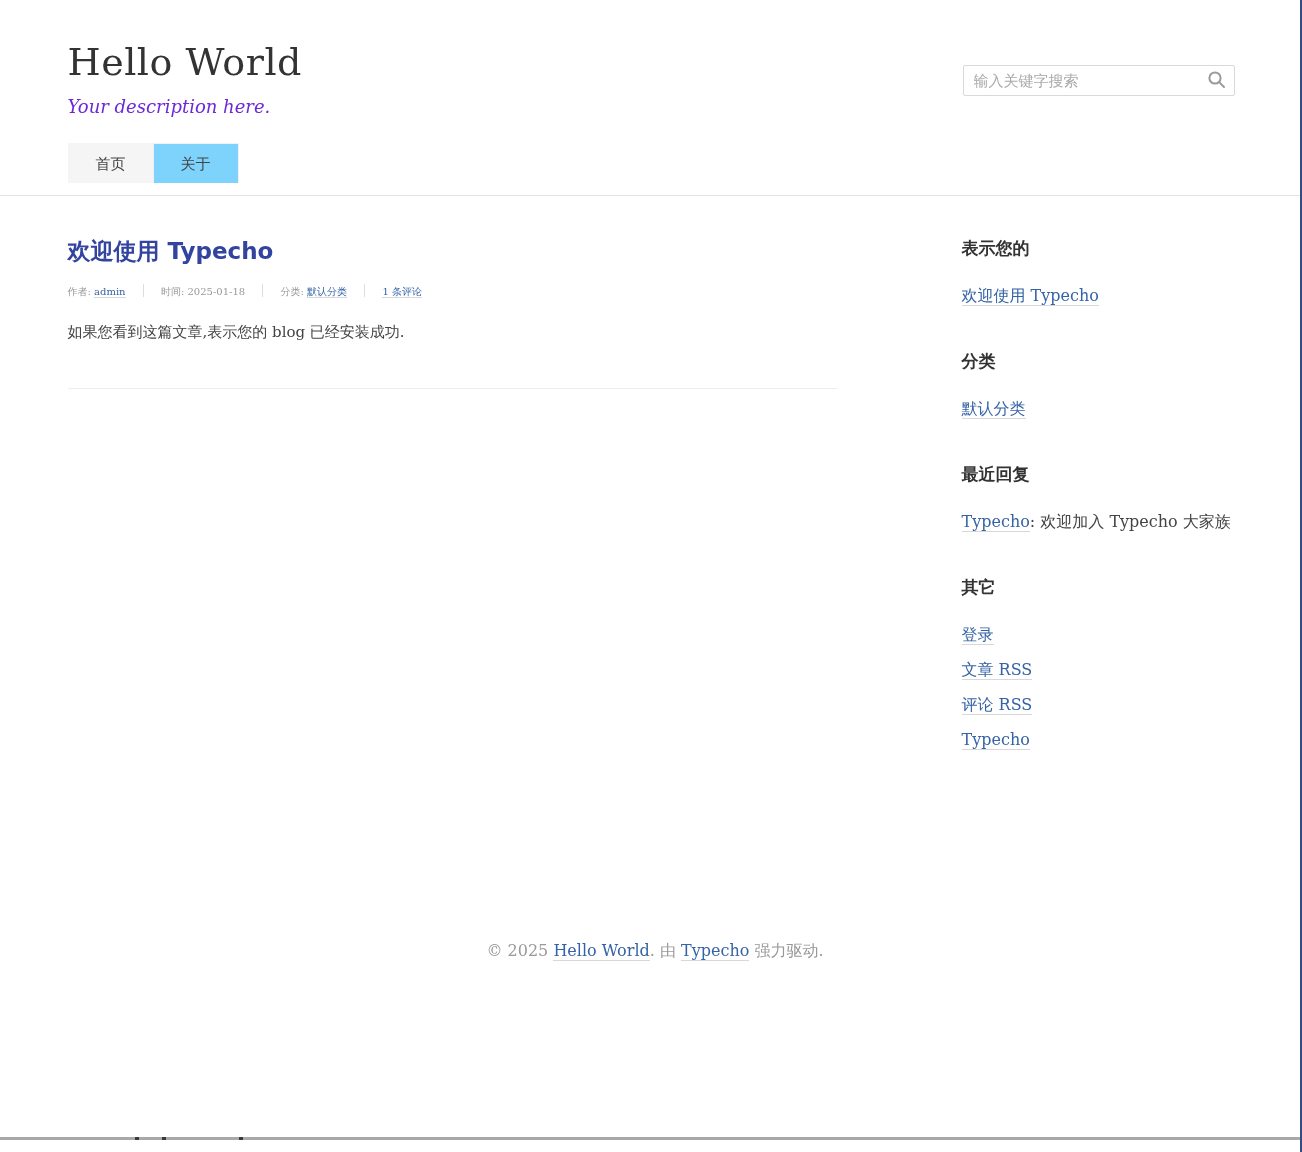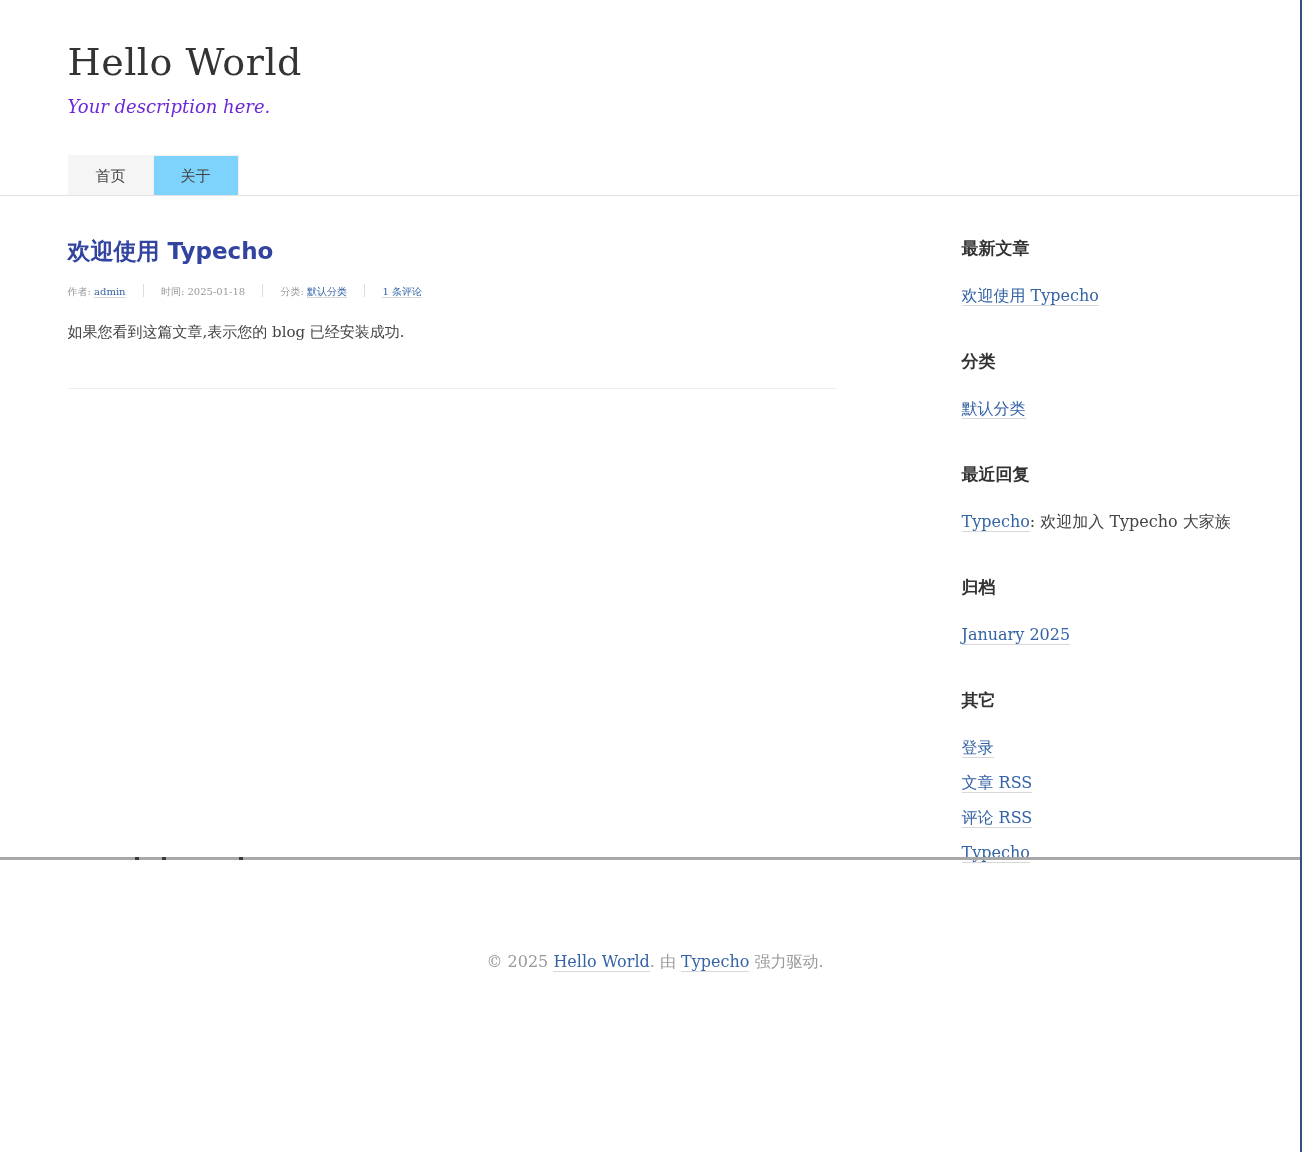--- a/index.html
+++ b/index.html
@@ -3,21 +3,21 @@
 <meta charset="utf-8">
 <style>
   * { box-sizing: border-box; }
   html, body {
     margin: 0; padding: 0;
     width: 1302px; height: 1152px;
     background: #ffffff;
     overflow: hidden;
     font-family: "DejaVu Serif", "Liberation Serif", serif;
   }
-  .page { position: relative; width: 1302px; height: 860px; }
+  .page { position: relative; width: 1302px; height: 1140px; }
 
   
   .site-header {
     position: relative;
     width: 100%;
     height: 196px;
     background: #ffffff;
     border-bottom: 1px solid #e3e3e3;
   }
   .header-inner {
@@ -70,21 +70,21 @@
     height: 29px;
     border: none;
     background: transparent;
     cursor: pointer;
     padding: 0;
   }
   
   .main-nav {
     position: absolute;
     left: 0;
-    bottom: 0;
+    bottom: 12px;
     height: 40px;
     display: flex;
   }
   .nav-tab {
     display: block;
     width: 86px;
     height: 40px;
     line-height: 40px;
     text-align: center;
     font-size: 15px;
@@ -217,20 +217,31 @@
 </head>
 <body>
 
 <div class="page">
 
   <header class="site-header">
     <div class="header-inner">
       <h1 class="site-title">Hello World</h1>
       <p class="site-description">Your description here.</p>
 
+      <form class="search-form">
+        <input type="text" class="search-input" placeholder="输入关键字搜索" style="">
+        <button type="submit" class="search-button">
+          <span>
+            <svg width="19" height="19" viewBox="0 0 19 19" fill="none">
+              <circle cx="8" cy="8" r="5.6" stroke="#9a9a9a" stroke-width="2"></circle>
+              <line x1="12.4" y1="12.4" x2="17" y2="17" stroke="#9a9a9a" stroke-width="2" stroke-linecap="round"></line>
+            </svg>
+          </span>
+        </button>
+      </form>
 
       <nav class="main-nav">
         <a class="nav-tab active">首页</a>
         <a class="nav-tab">关于</a>
       </nav>
     </div>
   </header>
 
   <div class="content">
 
@@ -253,21 +264,21 @@
 
         <p class="post-body">如果您看到这篇文章,表示您的 blog 已经安装成功.</p>
 
         <hr class="post-divider">
       </article>
     </main>
 
     <aside class="sidebar">
 
       <section class="widget">
-        <h3 class="widget-title">最新文章</h3>
+        <h3 class="widget-title">表示您的</h3>
         <ul class="widget-list">
           <li>
             <a class="blue-link">欢迎使用 Typecho</a>
           </li>
         </ul>
       </section>
 
       <section class="widget">
         <h3 class="widget-title">分类</h3>
         <ul class="widget-list">
@@ -279,28 +290,20 @@
 
       <section class="widget">
         <h3 class="widget-title">最近回复</h3>
         <ul class="widget-list">
           <li>
             <a class="blue-link">Typecho</a><span>: 欢迎加入 Typecho 大家族</span>
           </li>
         </ul>
       </section>
 
-      <section class="widget">
-        <h3 class="widget-title">归档</h3>
-        <ul class="widget-list">
-          <li>
-            <a class="blue-link">January 2025</a>
-          </li>
-        </ul>
-      </section>
 
       <section class="widget">
         <h3 class="widget-title">其它</h3>
         <ul class="widget-list">
           <li>
             <a class="blue-link">登录</a>
           </li>
           <li>
             <a class="blue-link">文章 RSS</a>
           </li>

